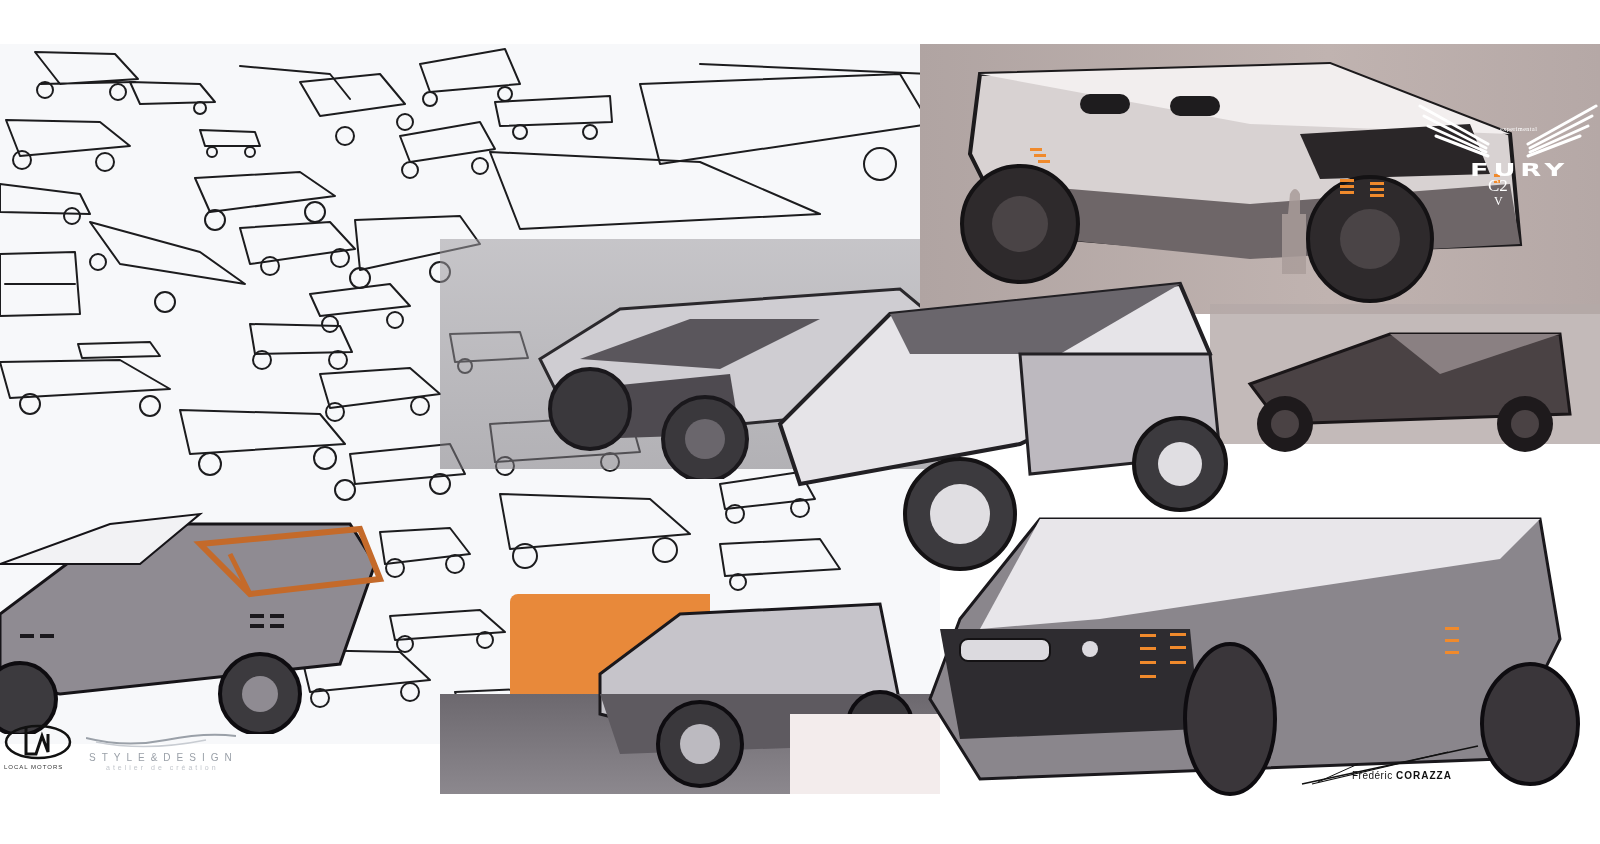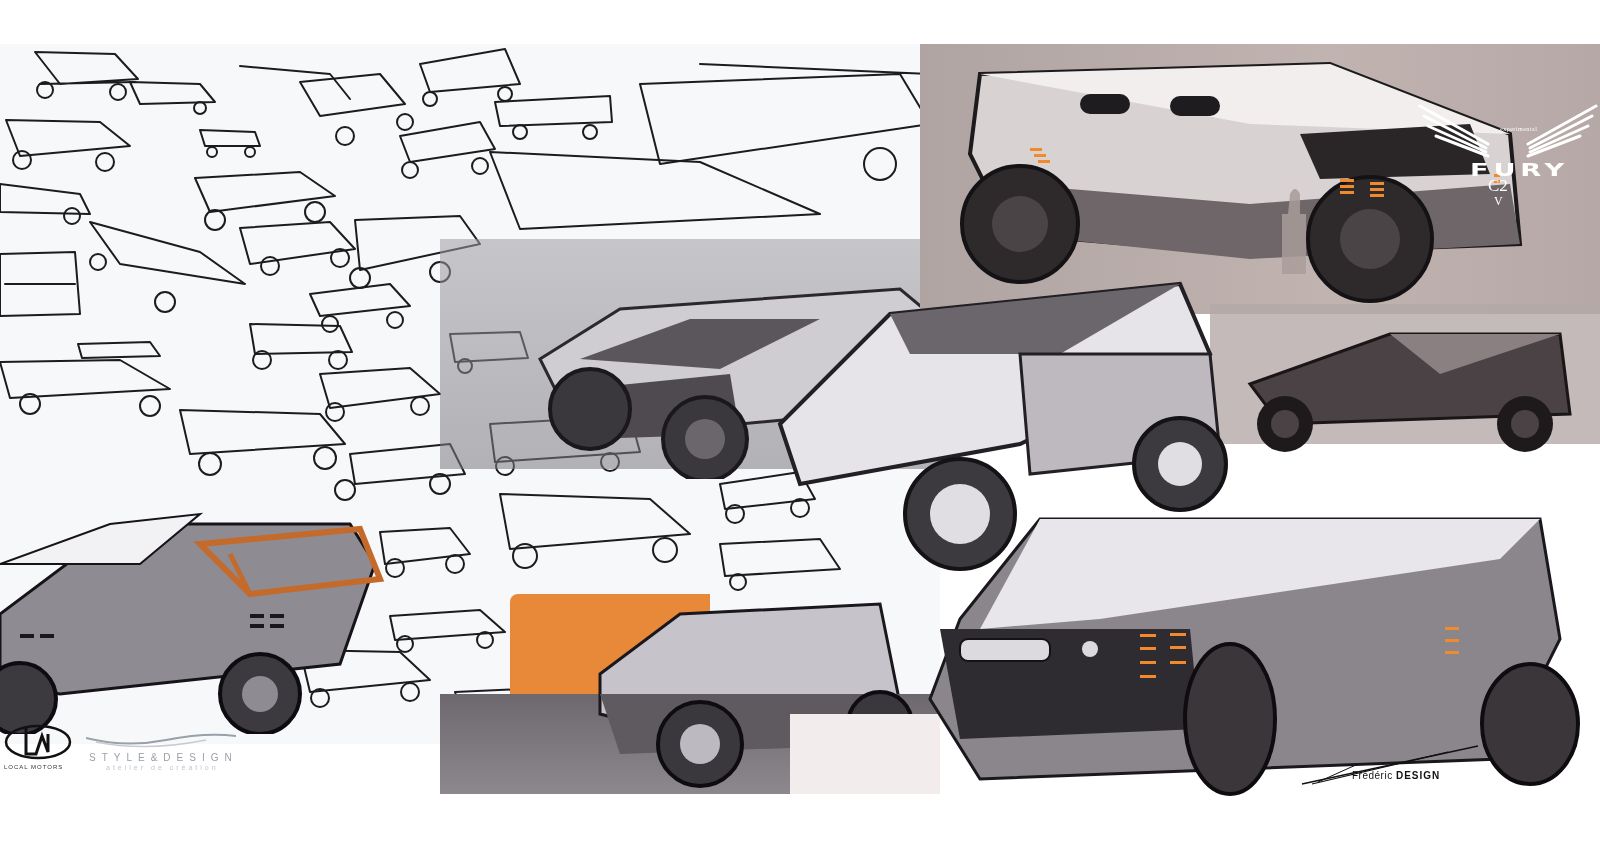--- a/index.html
+++ b/index.html
@@ -263,14 +263,14 @@
 <div class="sd-title">STYLE&amp;DESIGN</div>
 <div class="sd-sub">atelier de création</div>
 
 <svg class="sig" viewBox="0 0 200 46">
   <path d="M4 40 L180 2" fill="none" stroke="#111" stroke-width="1.5"></path>
   <path d="M14 40 L150 8" fill="none" stroke="#111" stroke-width="1.2"></path>
   <path d="M20 38 L60 20" fill="none" stroke="#111" stroke-width="1"></path>
 </svg>
 <div class="sig-name">
   <span>Frédéric</span>
-  <b>DESIGN</b>
+  <b>CORAZZA</b>
 </div>
 
 </body></html>

